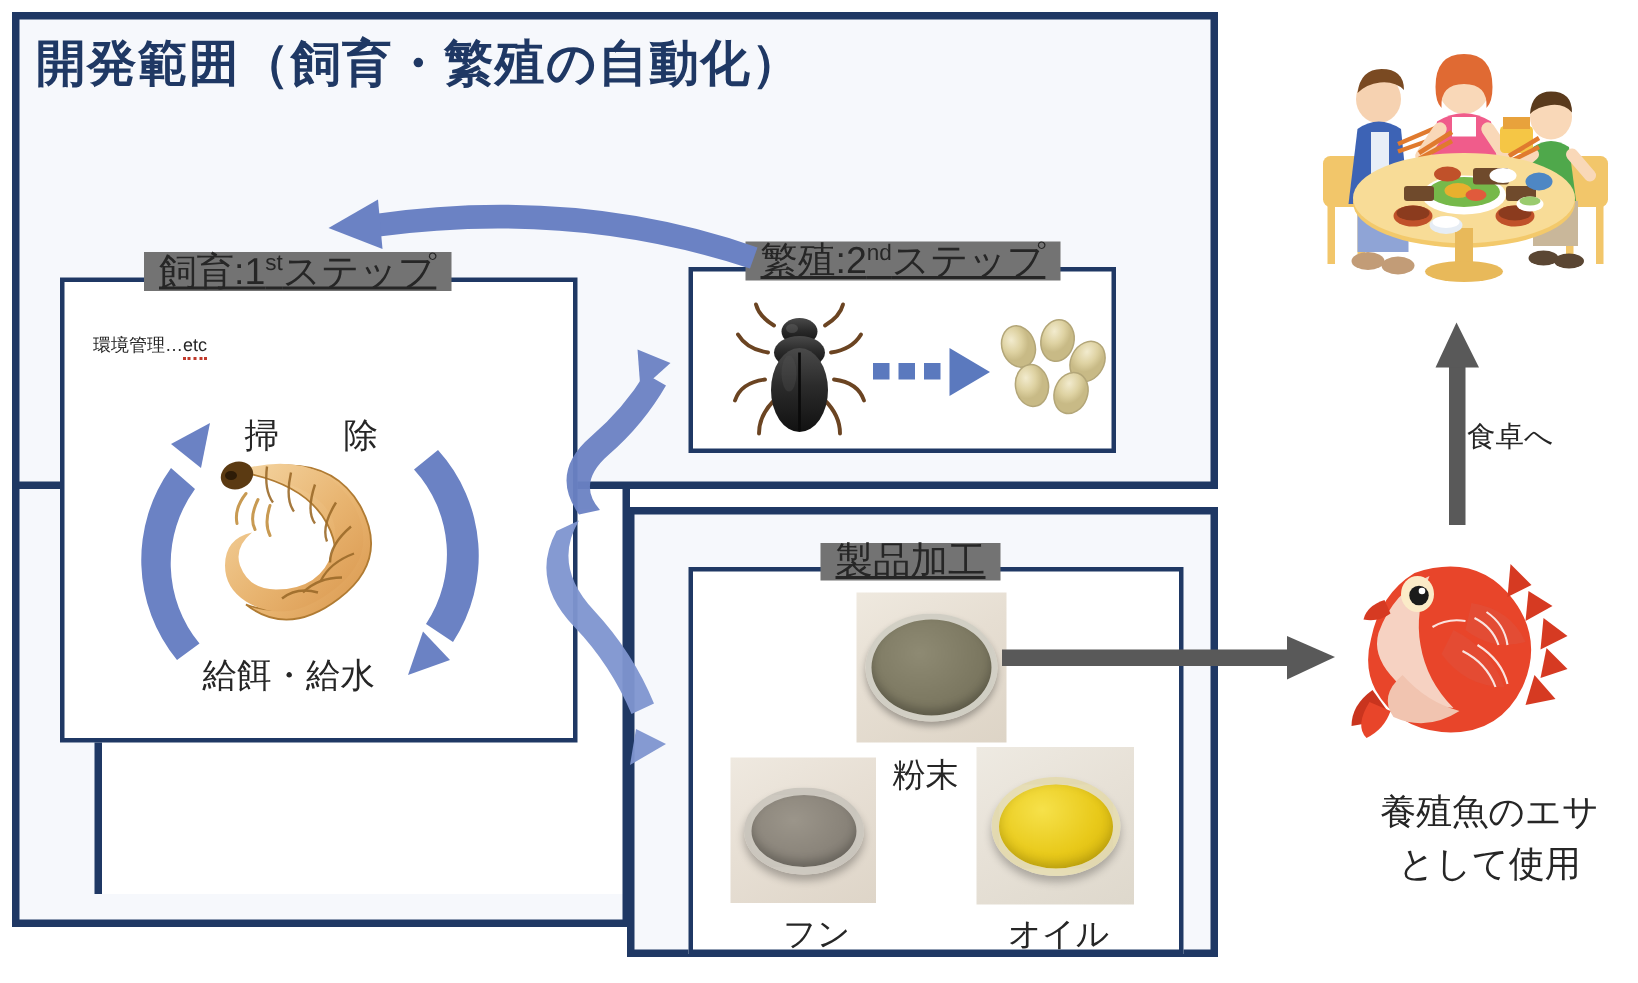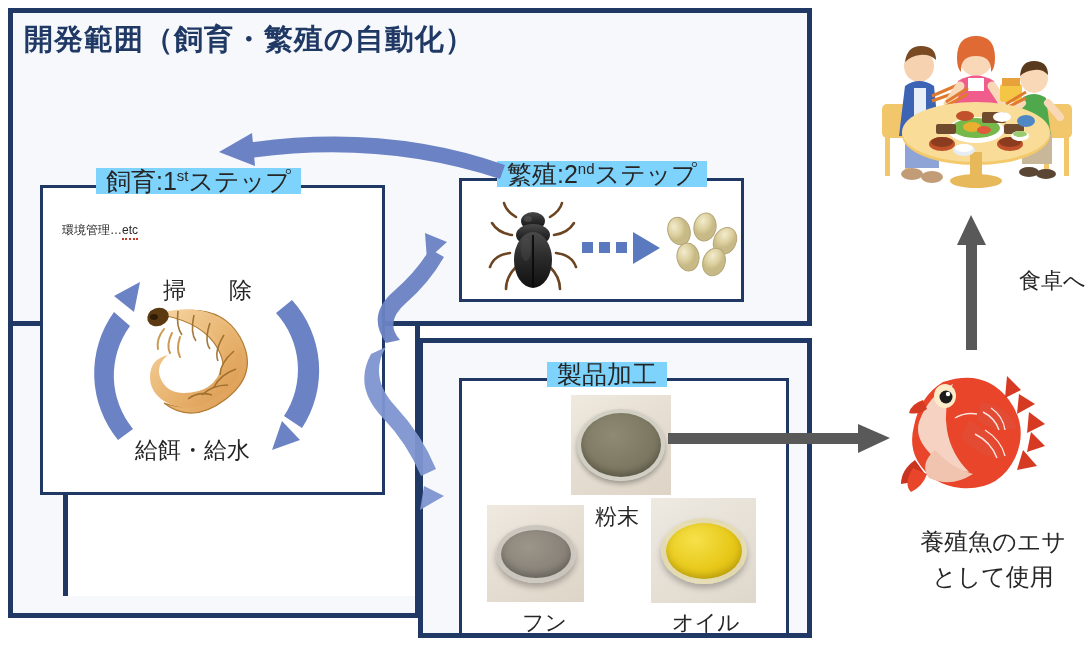--- a/index.html
+++ b/index.html
@@ -32,47 +32,48 @@
     border-top: none; border-right: none;
     background: #F6F8FC;
   }
   .outer-right-wall {
     position: absolute;
     left: 415px; top: 326px; width: 5px; height: 292px;
     background: #1F3864;
   }
   .scope-title {
     position: absolute; left: 24px; top: 20px;
-    font-size: 29px; font-weight: 700;
+    font-size: 33px; font-weight: 700;
     color: #1F3864; letter-spacing: 1px;
     white-space: nowrap;
   }
 
   
   .outer-scope-b {
     position: absolute;
     left: 418px; top: 338px; width: 394px; height: 300px;
     border: 5px solid #1F3864;
     background: #F6F8FC;
   }
 
   
   .lbox {
     position: absolute;
     border: 3px solid #1F3864;
     background: #ffffff;
   }
   .lbox-title {
     position: absolute;
-    background: #7dd3fc;
+    background: #737373;
     padding: 0 10px;
     font-size: 25px;
     color: #262626;
     white-space: nowrap;
     line-height: 1;
+    text-decoration: underline;
   }
   .lbox-title sup { font-size: 15px; vertical-align: super; }
 
   
   #box-step1 { left: 40px; top: 185px; width: 345px; height: 310px; }
   #title-step1 { left: 96px; top: 168px; }
   #step1-env {
     position: absolute; left: 62px; top: 222px;
     font-size: 12px; color: #262626; white-space: nowrap;
   }
@@ -132,22 +133,22 @@
     border: 5px solid rgba(228,224,216,.8); }
 
   
   #family-illus { position: absolute; left: 872px; top: 26px; width: 208px; height: 170px; }
   #fish-illus   { position: absolute; left: 895px; top: 360px; width: 150px; height: 135px; }
   #fish-caption {
     position: absolute; left: 908px; top: 525px; width: 170px;
     text-align: center; font-size: 24px; line-height: 1.45; color: #262626;
   }
   #table-label {
-    position: absolute; left: 978px; top: 266px;
-    font-size: 22px; color: #262626; white-space: nowrap; margin-left: 41px;
+    position: absolute; left: 978px; top: 278px;
+    font-size: 19px; color: #262626; white-space: nowrap;
   }
 
   svg { display: block; overflow: visible; }
   #overlay { position: absolute; left: 0; top: 0; width: 1092px; height: 655px; pointer-events: none; }
 </style>
 </head>
 <body>
 
 <div id="stage">
 

